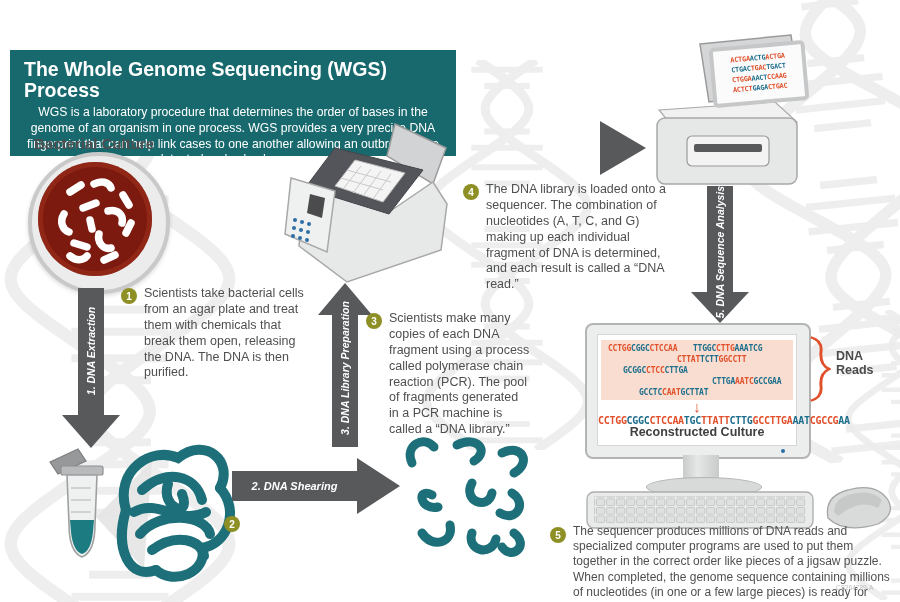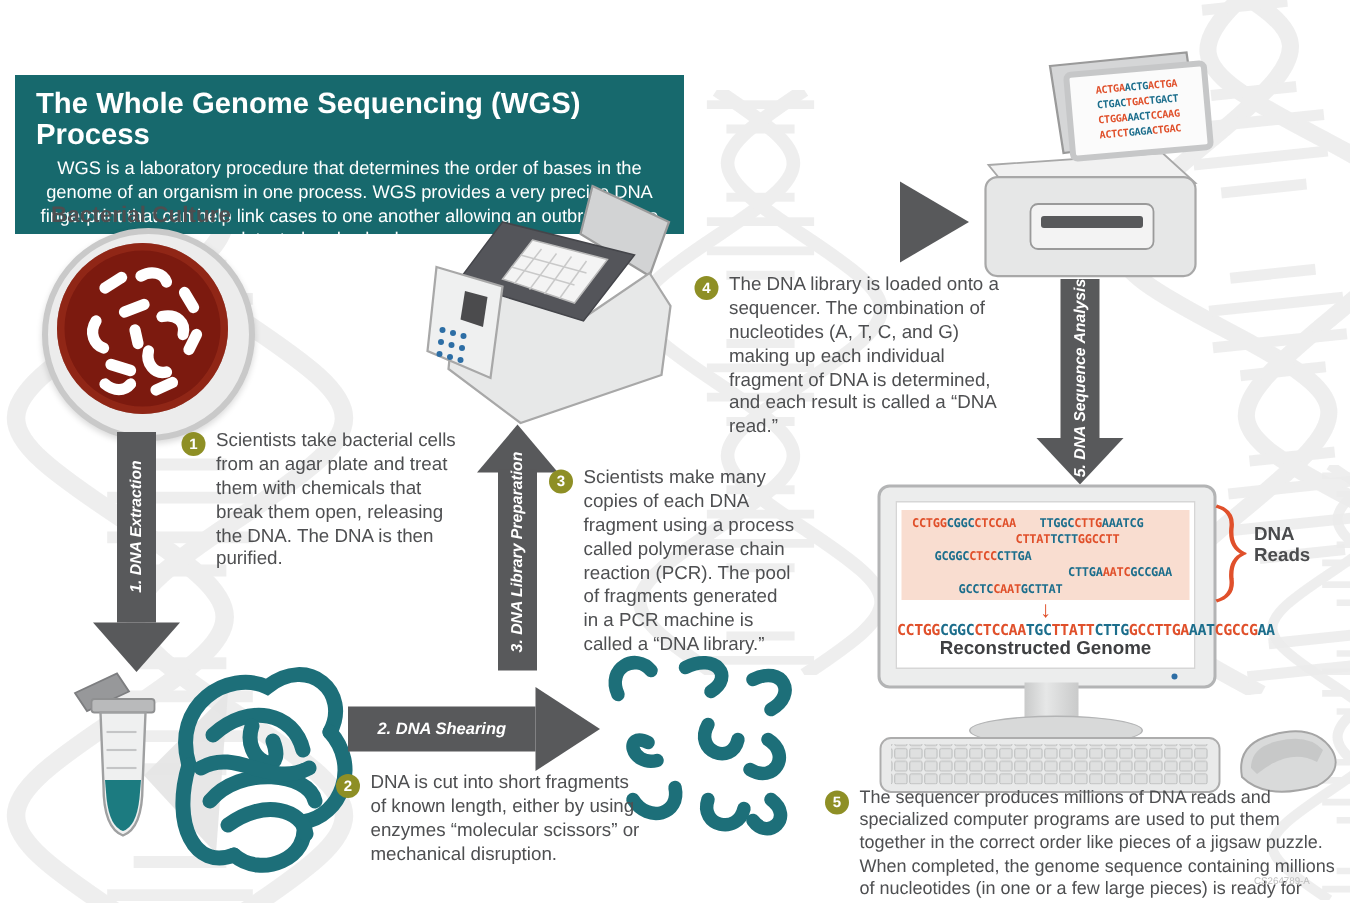--- a/index.html
+++ b/index.html
@@ -202,21 +202,21 @@
   <div id="mon-screen" class="abs">
     <div id="mon-salmon"></div>
     <div class="read" style="left:10px;top:9px;"><span style="color:#e0502b">CCTGG</span><span style="color:#1c6e8c">CGGC</span><span style="color:#e0502b">CTCCAA</span></div>
     <div class="read" style="left:95px;top:9px;"><span style="color:#1c6e8c">TTGGC</span><span style="color:#e0502b">CTTG</span><span style="color:#1c6e8c">AAATCG</span></div>
     <div class="read" style="left:79px;top:20px;"><span style="color:#e0502b">CTTAT</span><span style="color:#1c6e8c">TCTT</span><span style="color:#e0502b">GGCCTT</span></div>
     <div class="read" style="left:25px;top:31px;"><span style="color:#1c6e8c">GCGGC</span><span style="color:#e0502b">CTCC</span><span style="color:#1c6e8c">CTTGA</span></div>
     <div class="read" style="left:114px;top:42px;"><span style="color:#1c6e8c">CTTGA</span><span style="color:#e0502b">AATC</span><span style="color:#1c6e8c">GCCGAA</span></div>
     <div class="read" style="left:41px;top:53px;"><span style="color:#1c6e8c">GCCTC</span><span style="color:#e0502b">CAAT</span><span style="color:#1c6e8c">GCTTAT</span></div>
     <div id="mon-arrow">↓</div>
     <div id="mon-genome"><span style="color:#e0502b">CCTGG</span><span style="color:#1c6e8c">CGGC</span><span style="color:#e0502b">CTCCAA</span><span style="color:#1c6e8c">TGC</span><span style="color:#e0502b">TTATT</span><span style="color:#1c6e8c">CTTG</span><span style="color:#e0502b">GCCTTGA</span><span style="color:#1c6e8c">AAT</span><span style="color:#e0502b">CGCCG</span><span style="color:#1c6e8c">AA</span></div>
-    <div id="mon-caption">Reconstructed Genome</div>
+    <div id="mon-caption">Reconstructed Culture</div>
   </div>
   <div id="mon-neck" class="abs"></div>
   <div id="mon-base" class="abs"></div>
 
   <svg id="brace" class="abs" viewBox="0 0 24 100" preserveAspectRatio="none">
     <path d="M2,2 Q15,7 13,25 Q12,44 22,50 Q12,56 13,75 Q15,93 2,98" fill="none" stroke="#e0502b" stroke-width="3.2"></path>
   </svg>
   <div id="dna-reads-label" class="abs">DNA Reads</div>
 
   <svg class="abs" style="left:586px;top:490px;z-index:3;" width="228" height="40" viewBox="0 0 228 40">
@@ -264,21 +264,20 @@
       <path d="M24,74 C48,60 70,88 96,74"></path>
     </g>
   </svg>
 
   <div class="abs abody" style="left:232px;top:471px;width:125px;height:30px;">
     <span class="alabel-h">2. DNA Shearing</span>
   </div>
   <div class="abs ahead" style="left:357px;top:458px;border-top:28px solid transparent;border-bottom:28px solid transparent;border-left:43px solid #58595b;"></div>
 
   <div class="ncirc" style="left:224px;top:516px;">2</div>
-  <div class="stext" style="left:247px;top:514px;width:182px;">DNA is cut into short fragments of known length, either by using enzymes “molecular scissors” or mechanical disruption.</div>
 
   <svg class="abs" style="left:400px;top:433px;z-index:3;" width="135" height="132" viewBox="0 0 135 132">
     <g fill="none" stroke="#1d6f79" stroke-width="9" stroke-linecap="round">
       <path d="M12,30 C4,12 24,2 34,14"></path>
       <path d="M57,12 C77,2 90,18 74,28"></path>
       <path d="M102,20 C122,10 132,30 114,40"></path>
       <path d="M32,62 C16,54 20,78 38,74"></path>
       <path d="M72,50 C62,68 88,78 92,60"></path>
       <path d="M112,60 C128,70 116,90 100,80"></path>
       <path d="M22,100 C32,116 54,110 50,92"></path>

